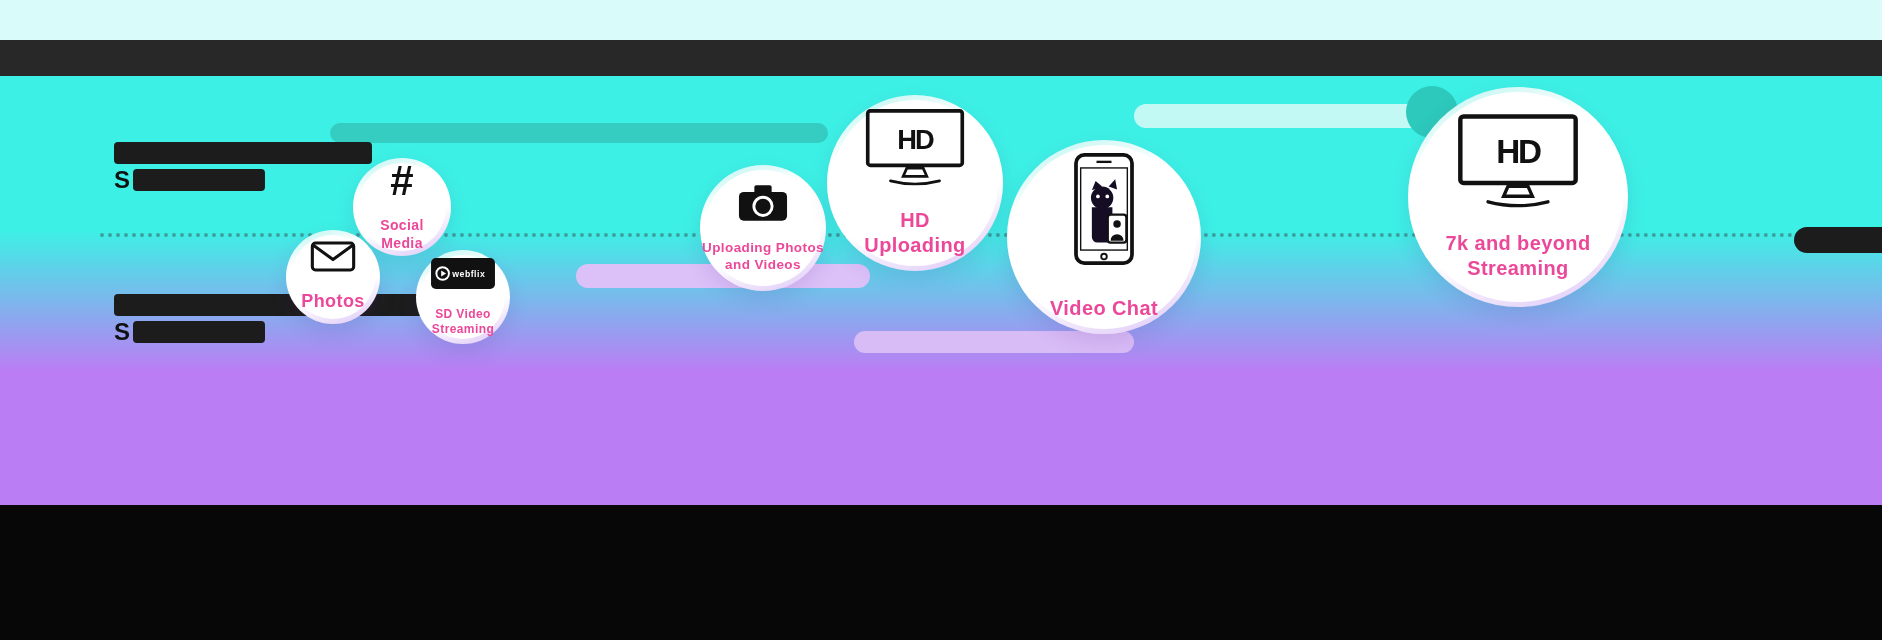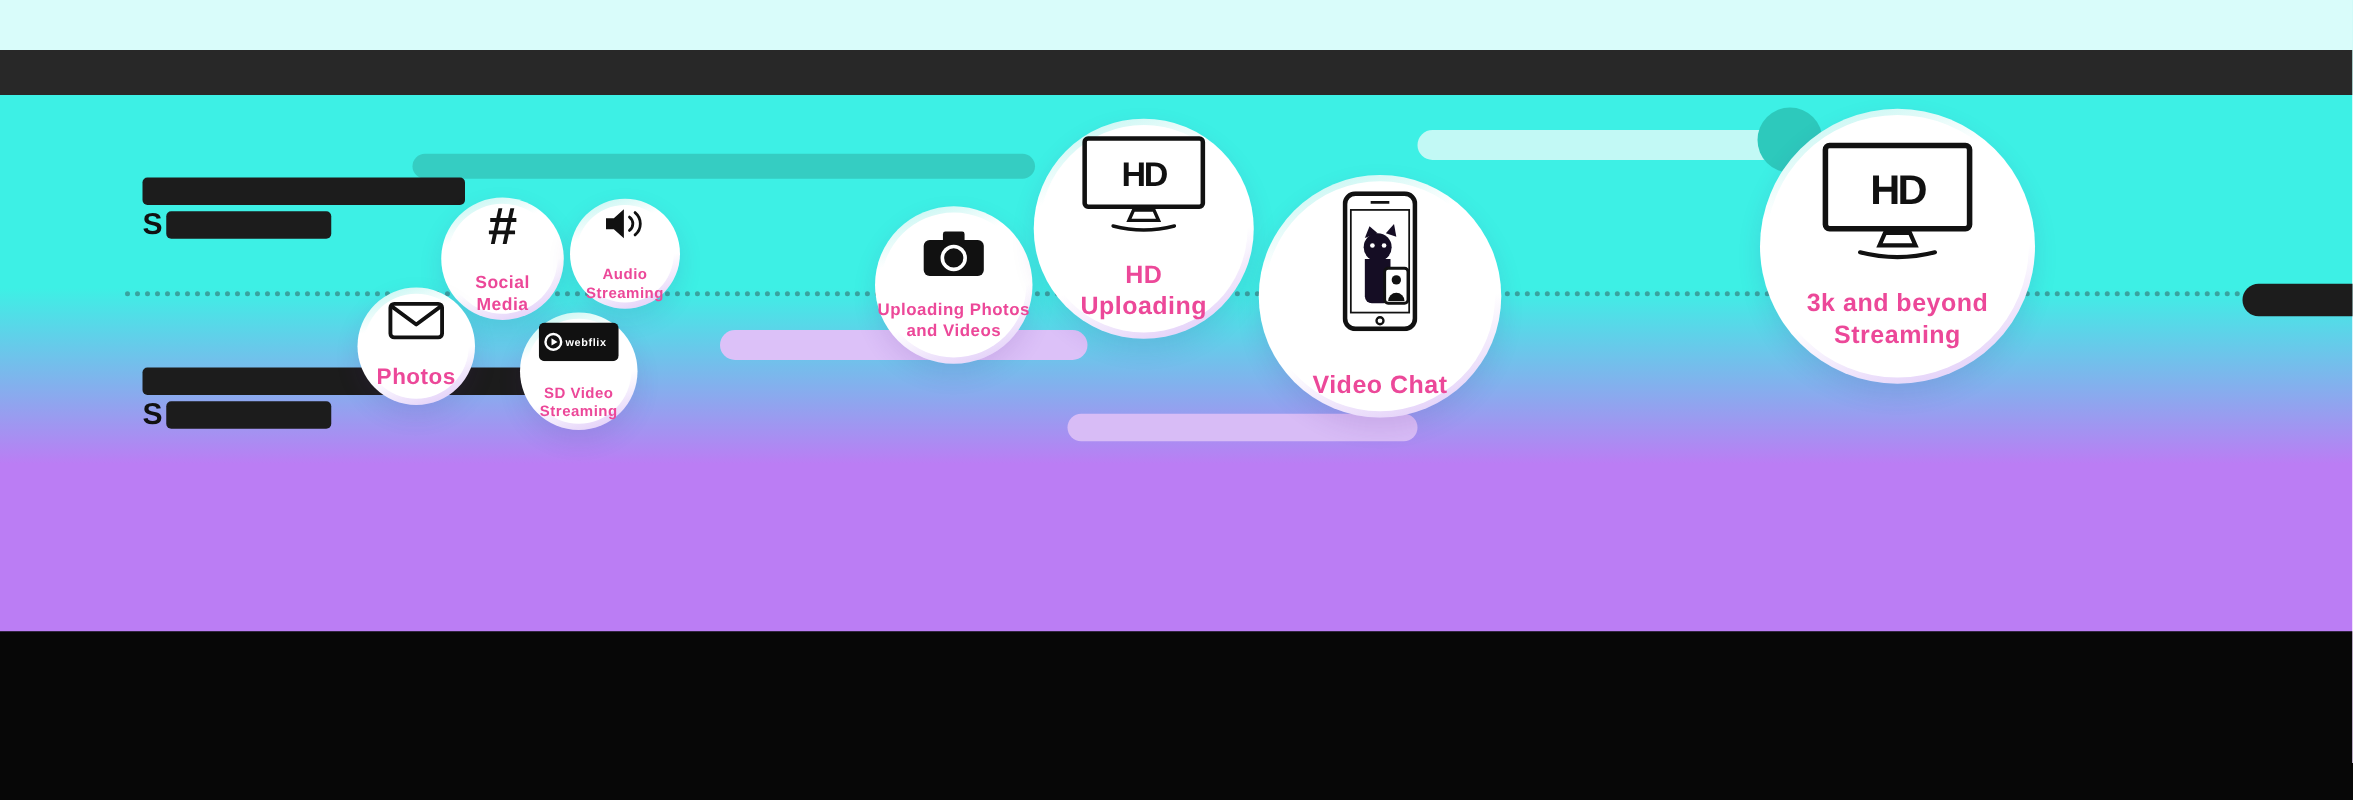--- a/index.html
+++ b/index.html
@@ -113,30 +113,20 @@
     </div>
   </div>
 
   <div class="bubble bubble-social">
     <div class="bubble-core">
       <div class="hashtag-glyph">#</div>
       <div class="bubble-label">Social Media</div>
     </div>
   </div>
 
-  <div class="bubble bubble-audio">
-    <div class="bubble-core">
-      <svg width="34" height="30" viewBox="0 0 38 30">
-        <path d="M2 10 h7 l9 -8 v26 l-9 -8 h-7 z" fill="#111"></path>
-        <path d="M23 9 a7.5 7.5 0 0 1 0 12" stroke="#111" stroke-width="2.5" fill="none" stroke-linecap="round"></path>
-        <path d="M28 5 a13 13 0 0 1 0 20" stroke="#111" stroke-width="2.5" fill="none" stroke-linecap="round"></path>
-      </svg>
-      <div class="bubble-label">Audio Streaming</div>
-    </div>
-  </div>
 
   <div class="bubble bubble-email">
     <div class="bubble-core">
       <svg width="46" height="31" viewBox="0 0 44 30">
         <rect x="2" y="2" width="40" height="26" rx="3" fill="none" stroke="#111" stroke-width="3"></rect>
         <path d="M3 4 L22 18 L41 4" fill="none" stroke="#111" stroke-width="3" stroke-linejoin="round"></path>
       </svg>
       <div class="bubble-label">Photos</div>
     </div>
   </div>
@@ -202,17 +192,17 @@
   </div>
 
   <div class="bubble bubble-fourk">
     <div class="bubble-core">
       <svg width="122" height="100" viewBox="0 0 110 90">
         <rect x="3" y="3" width="104" height="60" rx="3" fill="#fff" stroke="#111" stroke-width="4"></rect>
         <text x="55" y="45" text-anchor="middle" class="tv-hd-text">HD</text>
         <path d="M46 66 L42 75 L68 75 L64 66 Z" fill="none" stroke="#111" stroke-width="3"></path>
         <path d="M28 80 Q55 87 82 80" fill="none" stroke="#111" stroke-width="3" stroke-linecap="round"></path>
       </svg>
-      <div class="bubble-label">3k and beyond Streaming</div>
+      <div class="bubble-label">7k and beyond Streaming</div>
     </div>
   </div>
 
 </div>
 
 </body></html>

